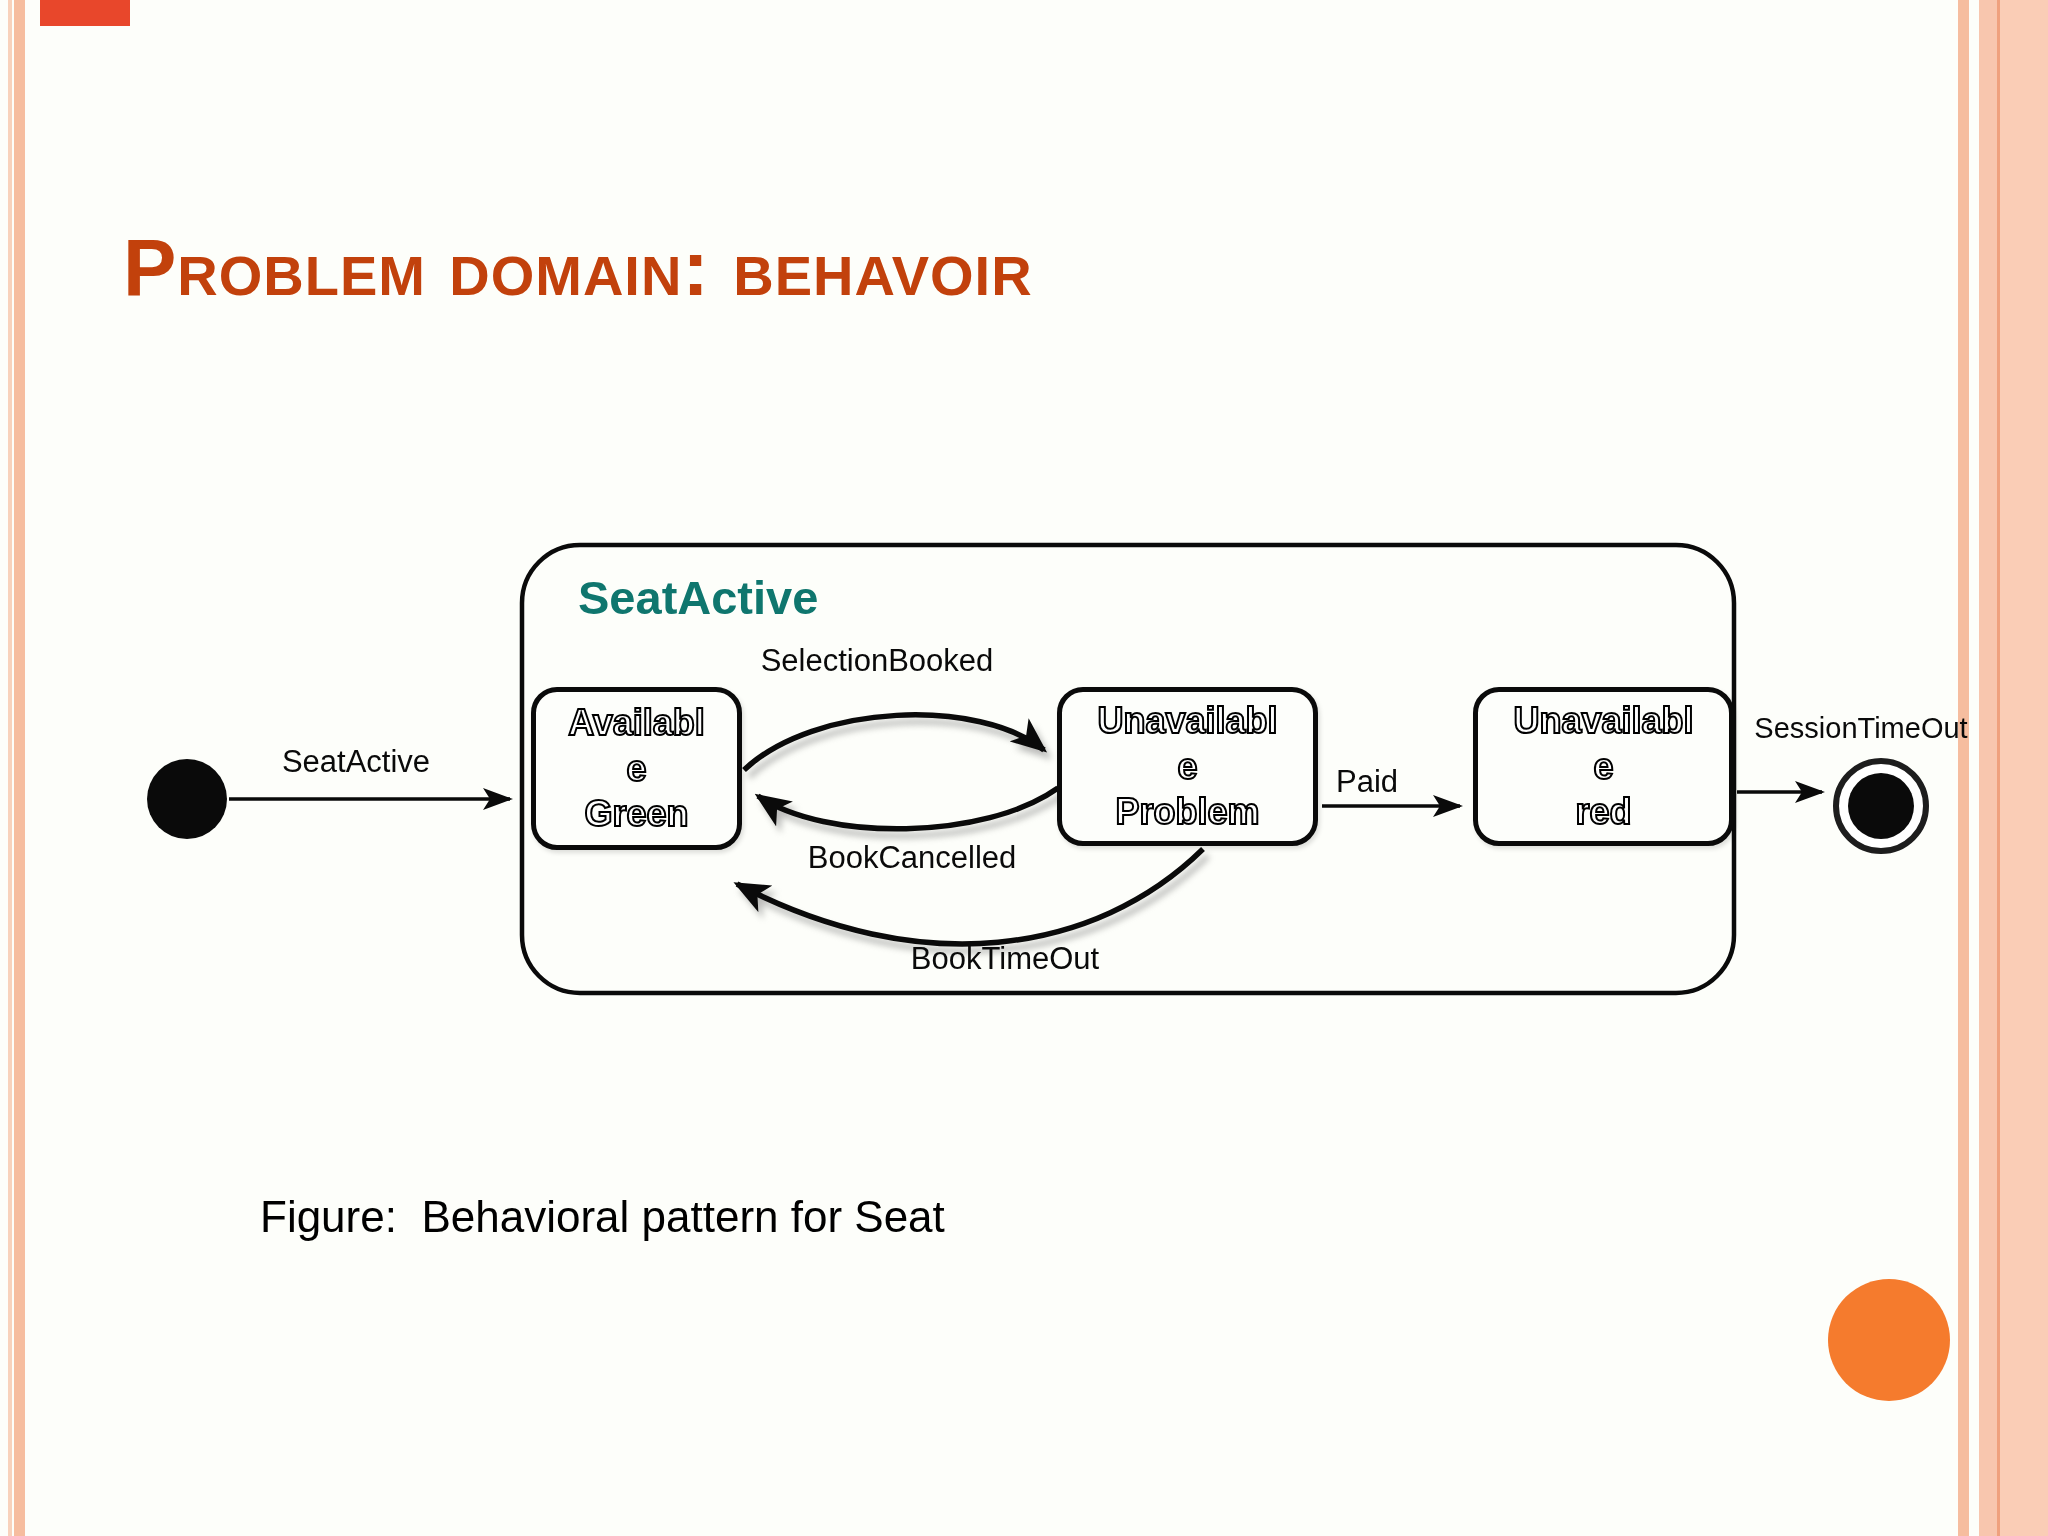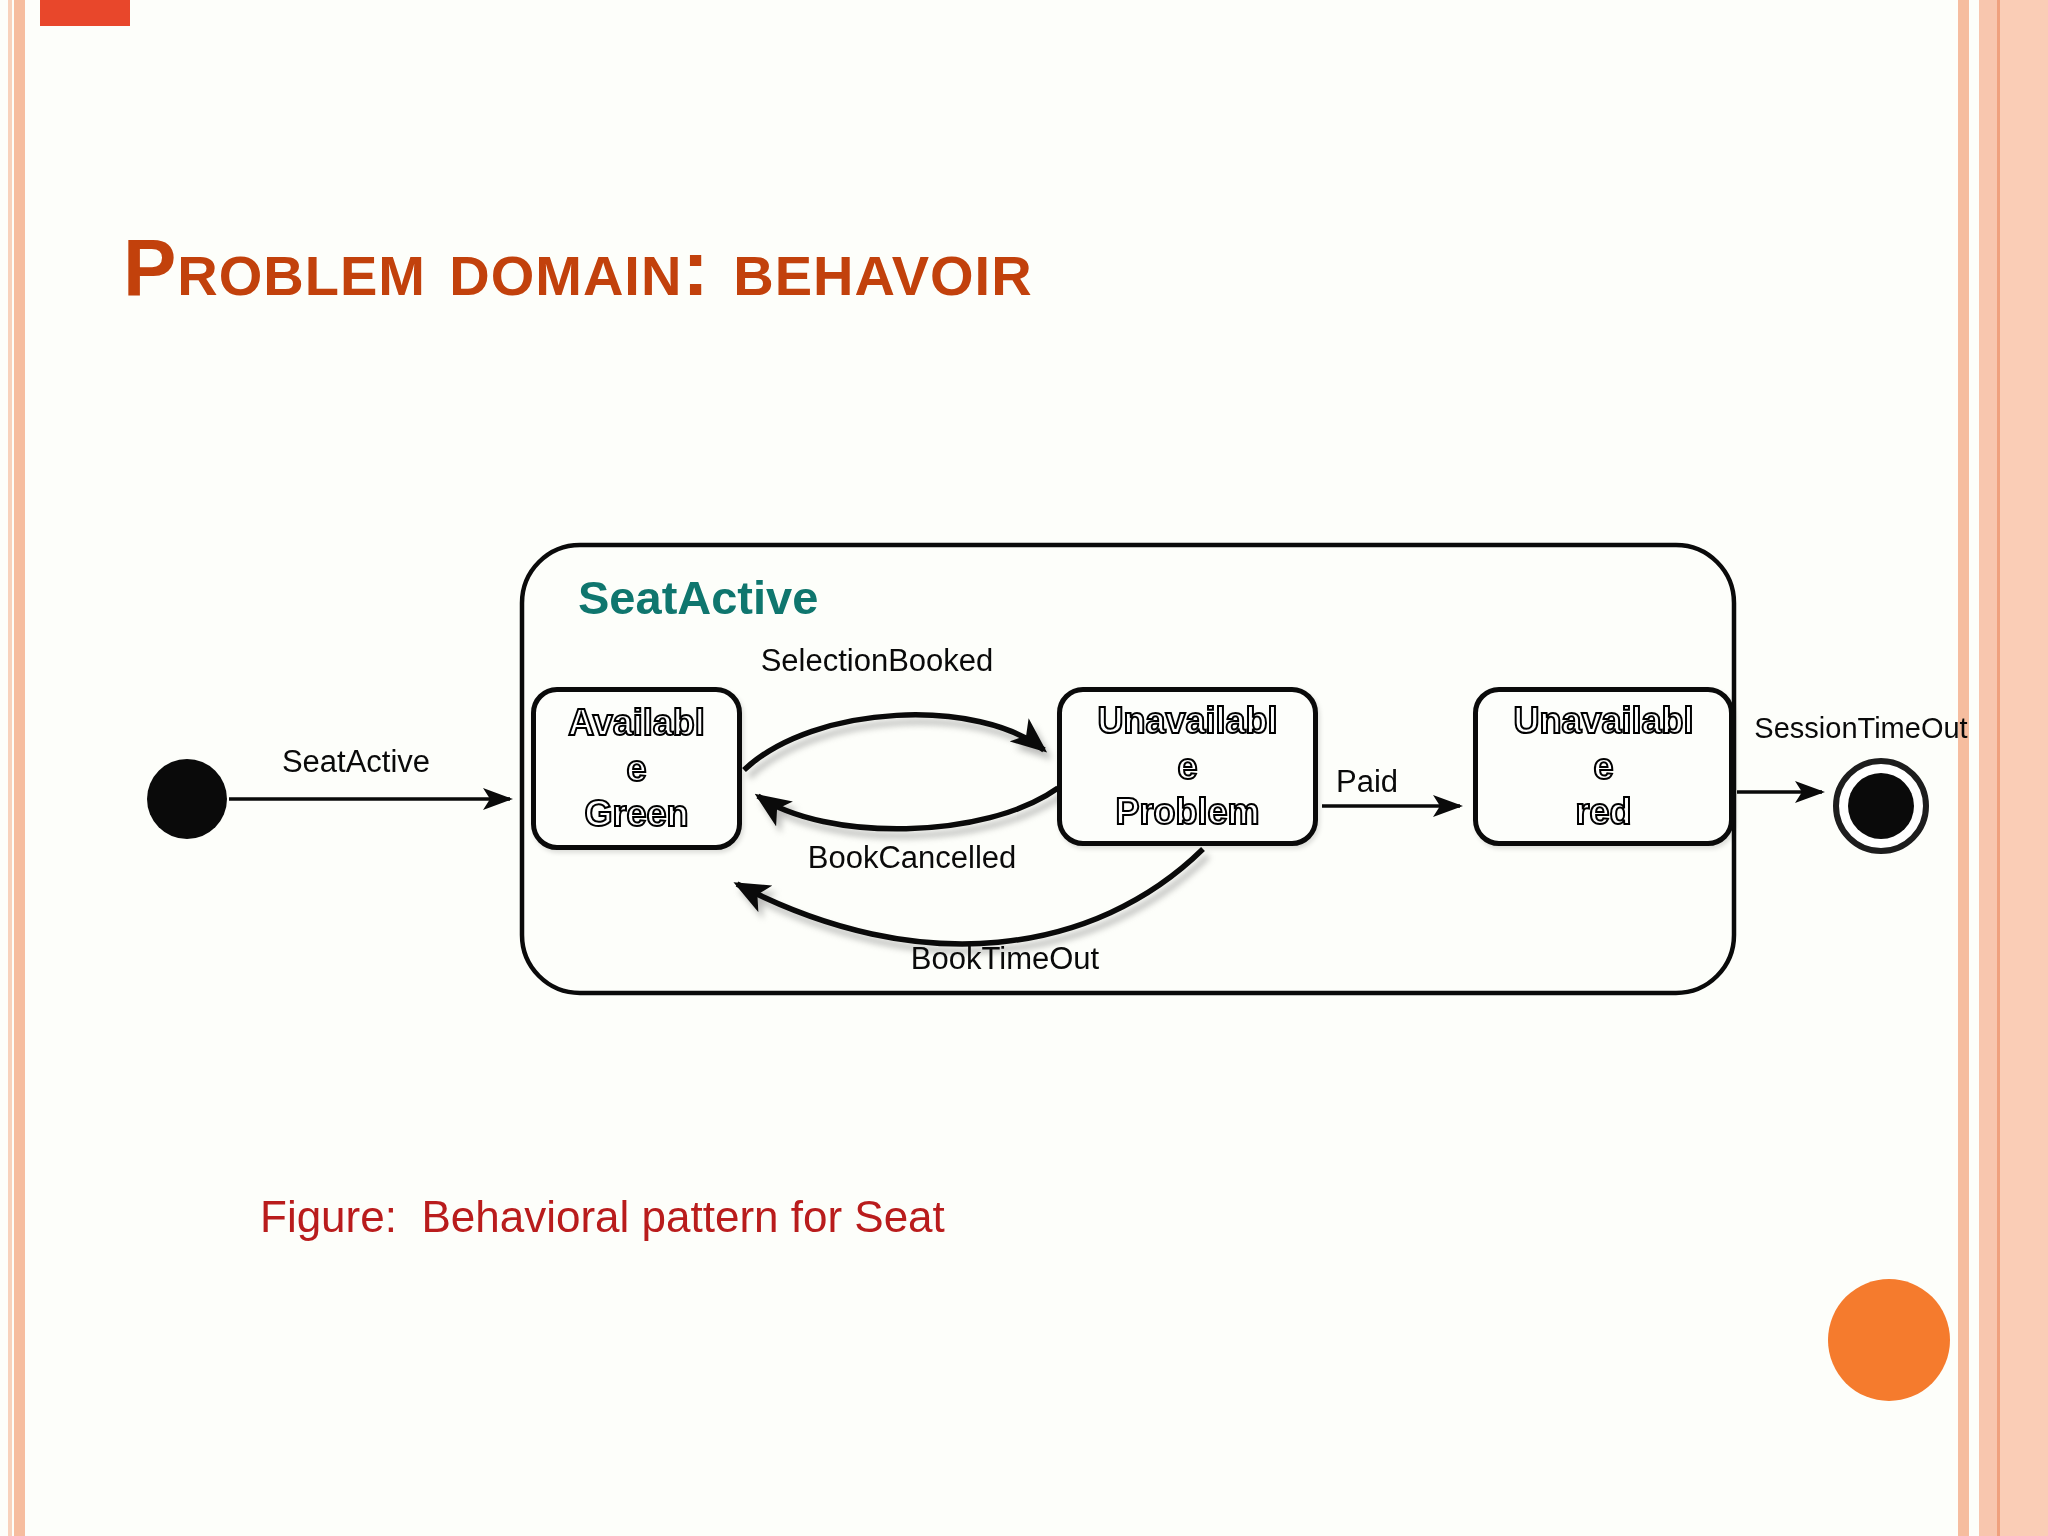--- a/index.html
+++ b/index.html
@@ -20,21 +20,21 @@
   .accent-bar{left:40px;top:0;width:90px;height:26px;background:#E8472B;}
   .accent-circle{left:1828px;top:1279px;width:122px;height:122px;border-radius:50%;background:#F57B2D;}
   
   .slide-title{
     left:123px;top:222px;width:1500px;
     font-size:80px;font-weight:700;font-variant:small-caps;
     letter-spacing:1px;color:#c2410c;white-space:pre;
   }
   .caption{
     left:260px;top:1192px;width:1200px;
-    font-size:44px;color:#b91c1c;white-space:pre;
+    font-size:44px;color:#000000;white-space:pre;
   }
   
   svg.diagram{left:0;top:0;width:2048px;height:1536px;}
   .shadowed{filter:drop-shadow(5px 7px 3px rgba(110,110,110,0.45));}
   
   .seatactive-label{
     left:578px;top:570px;width:500px;
     font-size:47px;font-weight:700;color:#0f766e;
   }
   

